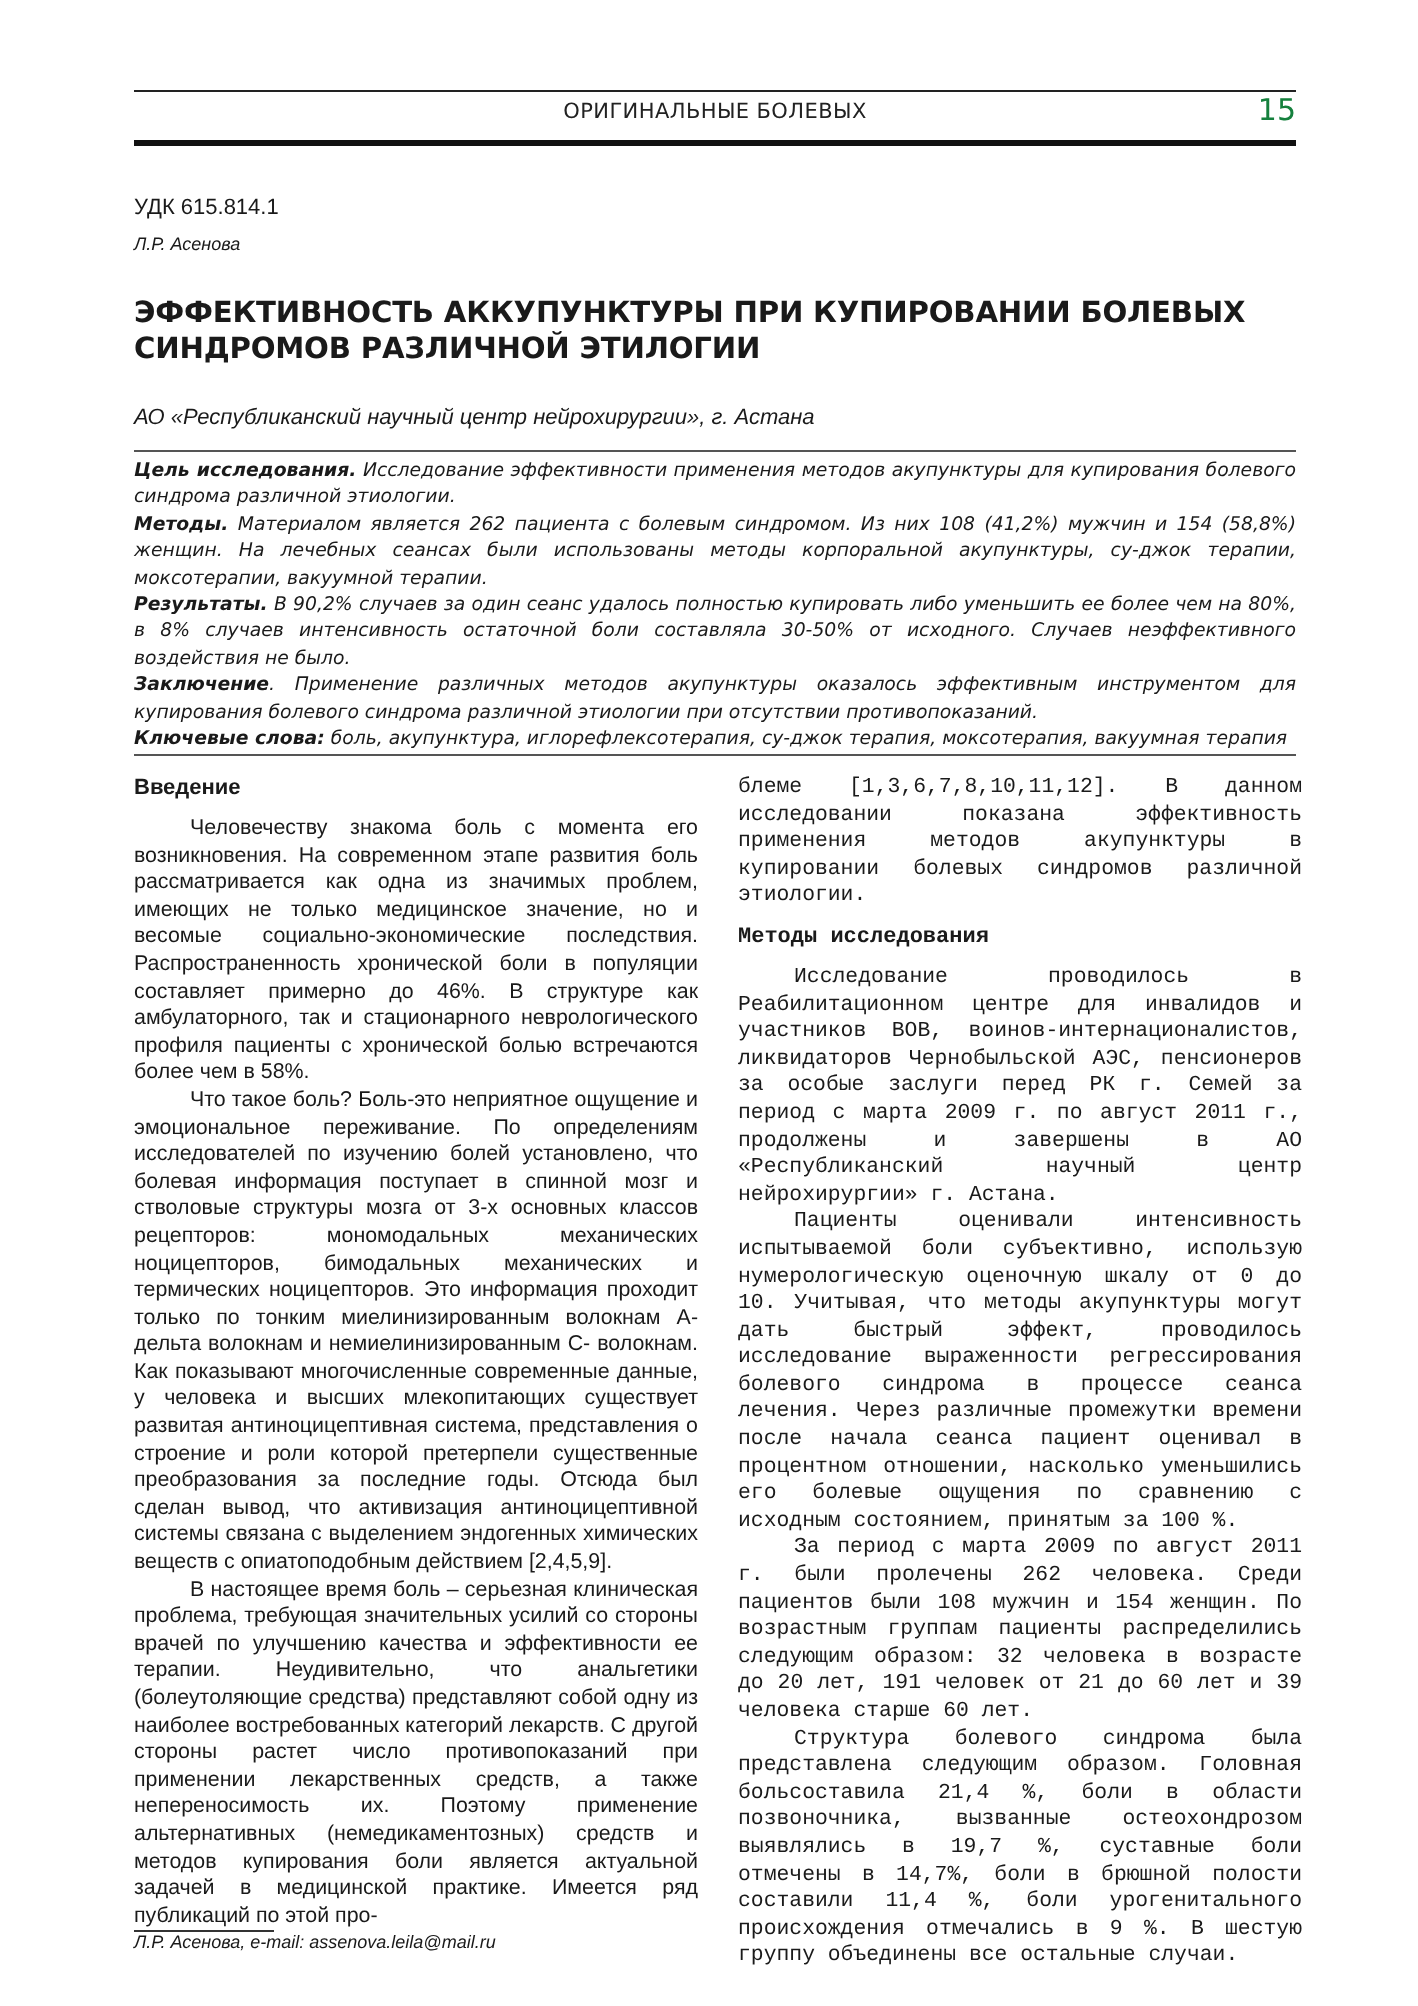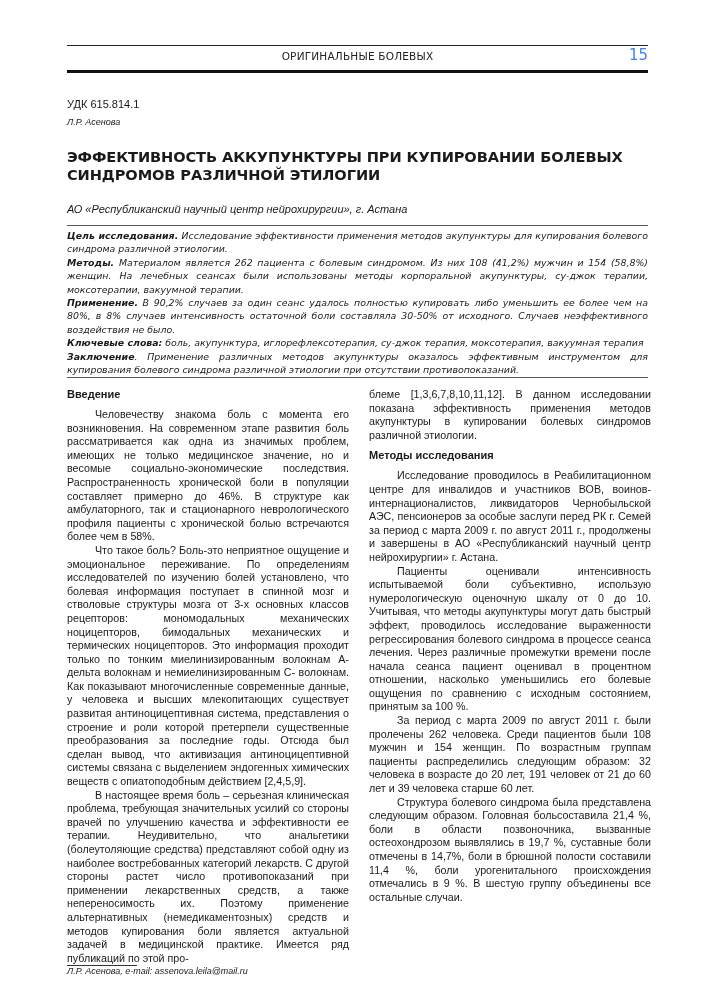--- a/index.html
+++ b/index.html
@@ -1,32 +1,32 @@
 <!DOCTYPE html>
 <html><head>
 <meta charset="utf-8">
 <style>
   html, body { margin:0; padding:0; background:#fff; }
   body { width:709px; height:1003px; position:relative; overflow:hidden; color:#1a1a1a; font-family:"Liberation Sans", sans-serif; }
   .hdr-top { position:absolute; left:67px; top:45px; width:581px; height:1px; background:#222; }
   .hdr-bot { position:absolute; left:67px; top:70px; width:581px; height:3px; background:#111; }
   .hdr-section { position:absolute; left:67px; top:50px; width:581px; text-align:center; font-family:"DejaVu Sans", sans-serif; font-size:10.5px; letter-spacing:0.2px; color:#222; }
-  .hdr-page { position:absolute; right:61px; top:46px; font-family:"DejaVu Sans", sans-serif; font-size:15px; color:#3b82f6; }
+  .hdr-page { position:absolute; right:61px; top:46px; font-family:"DejaVu Sans", sans-serif; font-size:15px; color:#15803d; }
   .udk { position:absolute; left:67px; top:98px; font-size:11px; }
   .author { position:absolute; left:67px; top:117px; font-size:9px; font-style:italic; }
   .title { position:absolute; left:67px; top:148px; width:581px; text-align:left; font-family:"DejaVu Sans", sans-serif; font-weight:bold; font-size:14.6px; line-height:18px; letter-spacing:-0.1px; }
   .affil { position:absolute; left:67px; top:203px; font-size:11px; font-style:italic; }
   .abs-rule-top { position:absolute; left:67px; top:225px; width:581px; height:1px; background:#555; }
   .abs-rule-bot { position:absolute; left:67px; top:377px; width:581px; height:1px; background:#555; }
   .abstract { position:absolute; left:67px; top:229px; width:581px; font-family:"DejaVu Sans", sans-serif; font-style:italic; font-size:9.4px; line-height:13.4px; text-align:justify; }
   .abstract p { margin:0; }
   .abstract b { font-weight:bold; }
   .col { position:absolute; top:388px; width:282px; font-size:10.7px; line-height:13.6px; text-align:justify; }
   .col.left { left:67px; }
-  .col.right { left:369px; }
+  .col.right { left:369px;font-family:Liberation Mono, monospace; }
   .col h3 { font-size:11px; font-weight:bold; margin:0 0 7px 0; line-height:13px; }
   .col p { margin:0; text-indent:28px; }
   .col p.noind { text-indent:0; }
   .col h3.mt { margin-top:7px; }
   .fn-rule { position:absolute; left:67px; top:965px; width:70px; height:1px; background:#333; }
   .footnote { position:absolute; left:67px; top:966px; font-size:9px; font-style:italic; }
 </style>
 </head>
 <body>
 
@@ -39,23 +39,23 @@
 
 <div class="udk">УДК 615.814.1</div>
 <div class="author">Л.Р. Асенова</div>
 <div class="title">ЭФФЕКТИВНОСТЬ АККУПУНКТУРЫ ПРИ КУПИРОВАНИИ БОЛЕВЫХ СИНДРОМОВ РАЗЛИЧНОЙ ЭТИЛОГИИ</div>
 <div class="affil">АО «Республиканский научный центр нейрохирургии», г. Астана</div>
 
 <div class="abs-rule-top"></div>
 <div class="abstract">
   <p><b>Цель исследования.</b><span> Исследование эффективности применения методов акупунктуры для купирования болевого синдрома различной этиологии.</span></p>
   <p><b>Методы.</b><span> Материалом является 262 пациента с болевым синдромом. Из них 108 (41,2%) мужчин и 154 (58,8%) женщин. На лечебных сеансах были использованы методы корпоральной акупунктуры, су-джок терапии, моксотерапии, вакуумной терапии.</span></p>
-  <p><b>Применение.</b><span> В 90,2% случаев за один сеанс удалось полностью купировать либо уменьшить ее более чем на 80%, в 8% случаев интенсивность остаточной боли составляла 30-50% от исходного. Случаев неэффективного воздействия не было.</span></p>
+  <p><b>Результаты.</b><span> В 90,2% случаев за один сеанс удалось полностью купировать либо уменьшить ее более чем на 80%, в 8% случаев интенсивность остаточной боли составляла 30-50% от исходного. Случаев неэффективного воздействия не было.</span></p>
+  <p><b>Заключение</b><span>. Применение различных методов акупунктуры оказалось эффективным инструментом для купирования болевого синдрома различной этиологии при отсутствии противопоказаний.</span></p>
   <p><b>Ключевые слова:</b><span> боль, акупунктура, иглорефлексотерапия, су-джок терапия, моксотерапия, вакуумная терапия</span></p>
-  <p><b>Заключение</b><span>. Применение различных методов акупунктуры оказалось эффективным инструментом для купирования болевого синдрома различной этиологии при отсутствии противопоказаний.</span></p>
 </div>
 <div class="abs-rule-bot"></div>
 
 <div class="col left">
   <h3>Введение</h3>
   <p>Человечеству знакома боль с момента его возникновения. На современном этапе развития боль рассматривается как одна из значимых проблем, имеющих не только медицинское значение, но и весомые социально-экономические последствия. Распространенность хронической боли в популяции составляет примерно до 46%. В структуре как амбулаторного, так и стационарного неврологического профиля пациенты с хронической болью встречаются более чем в 58%.</p>
   <p>Что такое боль? Боль-это неприятное ощущение и эмоциональное переживание. По определениям исследователей по изучению болей установлено, что болевая информация поступает в спинной мозг и стволовые структуры мозга от 3-х основных классов рецепторов: мономодальных механических ноцицепторов, бимодальных механических и термических ноцицепторов. Это информация проходит только по тонким миелинизированным волокнам А-дельта волокнам и немиелинизированным С- волокнам. Как показывают многочисленные современные данные, у человека и высших млекопитающих существует развитая антиноцицептивная система, представления о строение и роли которой претерпели существенные преобразования за последние годы. Отсюда был сделан вывод, что активизация антиноцицептивной системы связана с выделением эндогенных химических веществ с опиатоподобным действием [2,4,5,9].</p>
   <p>В настоящее время боль – серьезная клиническая проблема, требующая значительных усилий со стороны врачей по улучшению качества и эффективности ее терапии. Неудивительно, что анальгетики (болеутоляющие средства) представляют собой одну из наиболее востребованных категорий лекарств. С другой стороны растет число противопоказаний при применении лекарственных средств, а также непереносимость их. Поэтому применение альтернативных (немедикаментозных) средств и методов купирования боли является актуальной задачей в медицинской практике. Имеется ряд публикаций по этой про-</p>
 </div>
 

